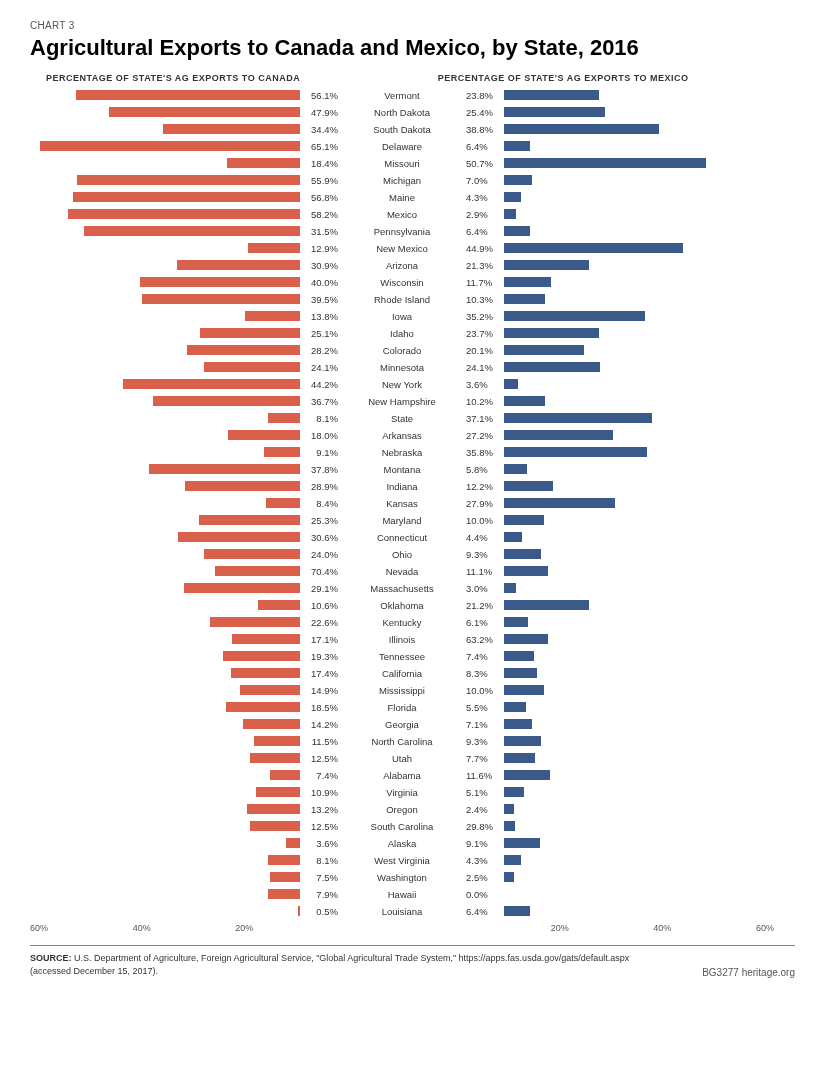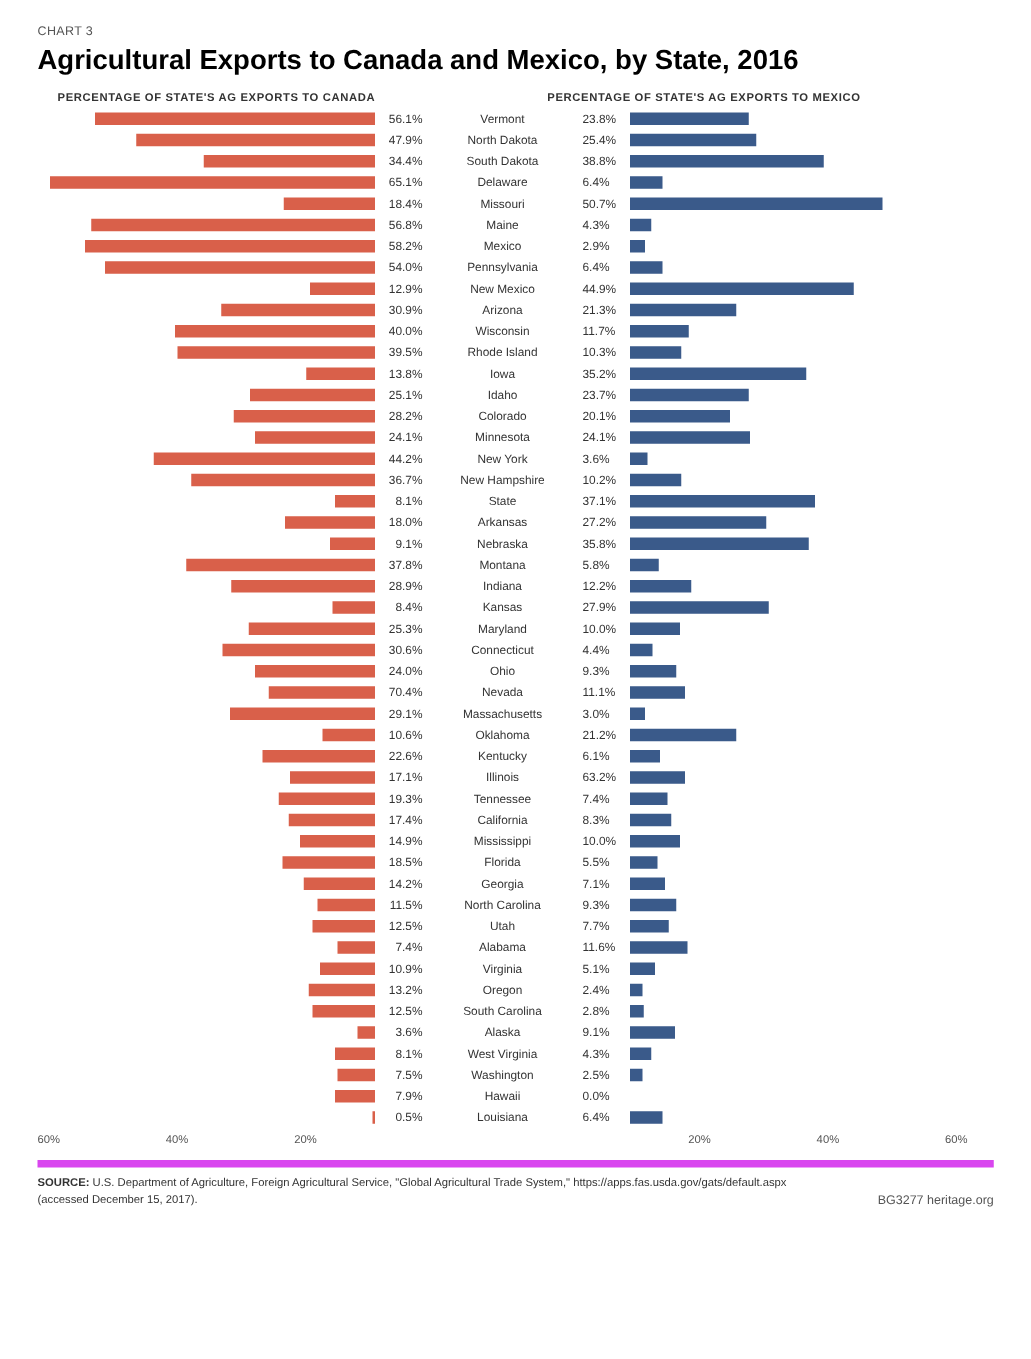--- a/index.html
+++ b/index.html
@@ -116,21 +116,21 @@
       display: flex;
       justify-content: space-between;
       font-size: 9px;
       color: #555;
       padding-left: 4px;
     }
     .footer {
       margin-top: 12px;
       font-size: 9px;
       color: #333;
-      border-top: 6px solid #d946ef;
+      border-top: 1px solid #d946ef;
       padding-top: 6px;
       display: flex;
       justify-content: space-between;
       align-items: flex-end;
     }
     .footer-source {
       max-width: 600px;
       line-height: 1.4;
     }
     .footer-logo {
@@ -204,20 +204,31 @@
       </div>
       <div class="left-pct">18.4%</div>
       <div class="state-name">Missouri</div>
       <div class="right-pct">50.7%</div>
       <div class="right-bar-container">
         <div class="right-bar" style="width:202px;"></div>
       </div>
     </div>
     <div class="row">
       <div class="left-bar-container">
+        <div class="left-bar" style="width:223px;"></div>
+      </div>
+      <div class="left-pct">55.9%</div>
+      <div class="state-name">Michigan</div>
+      <div class="right-pct">7.0%</div>
+      <div class="right-bar-container">
+        <div class="right-bar" style="width:28px;"></div>
+      </div>
+    </div>
+    <div class="row">
+      <div class="left-bar-container">
         <div class="left-bar" style="width:227px;"></div>
       </div>
       <div class="left-pct">56.8%</div>
       <div class="state-name">Maine</div>
       <div class="right-pct">4.3%</div>
       <div class="right-bar-container">
         <div class="right-bar" style="width:17px;"></div>
       </div>
     </div>
     <div class="row">
@@ -228,21 +239,21 @@
       <div class="state-name">Mexico</div>
       <div class="right-pct">2.9%</div>
       <div class="right-bar-container">
         <div class="right-bar" style="width:12px;"></div>
       </div>
     </div>
     <div class="row">
       <div class="left-bar-container">
         <div class="left-bar" style="width:216px;"></div>
       </div>
-      <div class="left-pct">54.0%</div>
+      <div class="left-pct">31.5%</div>
       <div class="state-name">Pennsylvania</div>
       <div class="right-pct">6.4%</div>
       <div class="right-bar-container">
         <div class="right-bar" style="width:26px;"></div>
       </div>
     </div>
     <div class="row">
       <div class="left-bar-container">
         <div class="left-bar" style="width:52px;"></div>
       </div>
@@ -615,21 +626,21 @@
       <div class="right-bar-container">
         <div class="right-bar" style="width:10px;"></div>
       </div>
     </div>
     <div class="row">
       <div class="left-bar-container">
         <div class="left-bar" style="width:50px;"></div>
       </div>
       <div class="left-pct">12.5%</div>
       <div class="state-name">South Carolina</div>
-      <div class="right-pct">2.8%</div>
+      <div class="right-pct">29.8%</div>
       <div class="right-bar-container">
         <div class="right-bar" style="width:11px;"></div>
       </div>
     </div>
     <div class="row">
       <div class="left-bar-container">
         <div class="left-bar" style="width:14px;"></div>
       </div>
       <div class="left-pct">3.6%</div>
       <div class="state-name">Alaska</div>

